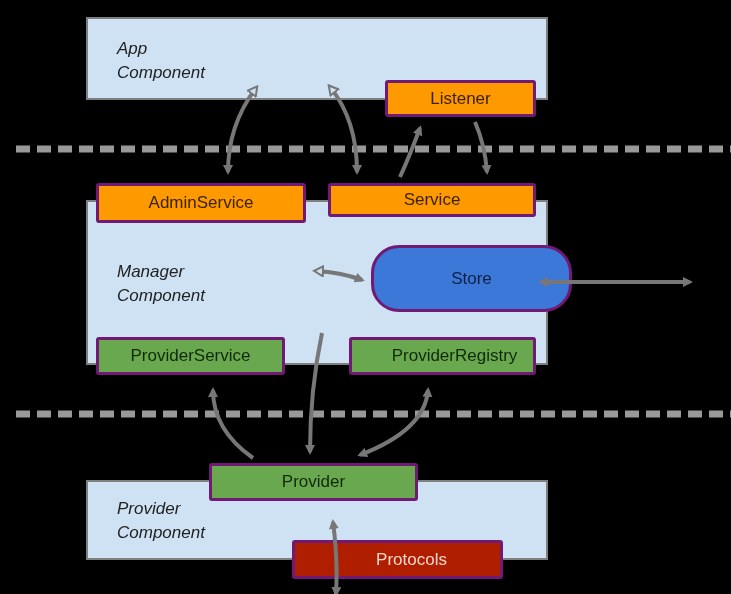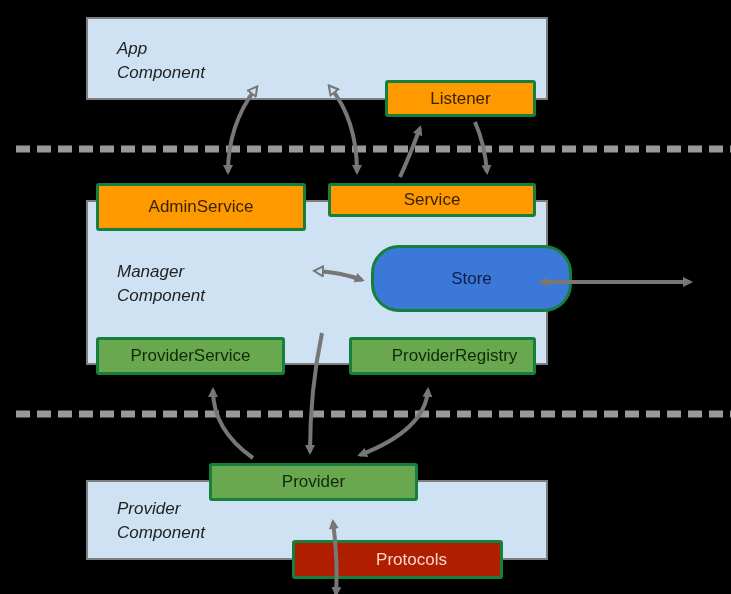--- a/index.html
+++ b/index.html
@@ -1,19 +1,19 @@
 <!DOCTYPE html>
 <html><head>
 <meta charset="utf-8">
 <style>
   html, body { margin:0; padding:0; background:#000; }
   body { width:731px; height:594px; position:relative; overflow:hidden; font-family:"Liberation Sans", sans-serif; }
   .layer { position:absolute; background:#cfe2f3; border:2px solid #7f7f7f; box-sizing:border-box; }
   .layer-label { position:absolute; font-style:italic; font-size:17px; color:#222; line-height:24px; }
-  .box { position:absolute; box-sizing:border-box; border:3px solid #15803d; border-radius:3px; display:flex; align-items:center; justify-content:center; font-size:17px; }
+  .box { position:absolute; box-sizing:border-box; border:3px solid #701a75; border-radius:3px; display:flex; align-items:center; justify-content:center; font-size:17px; }
   .orange { background:#ff9900; color:#3a2300; }
   .green { background:#6aa84f; color:#102a08; }
   .blue { background:#3c78d8; color:#0d1f44; }
   .red { background:#b01e00; color:#fbd5cc;padding-left:28px; }
   svg.overlay { position:absolute; left:0; top:0; }
 </style>
 </head>
 <body>
 
 <div class="layer" style="left:86px;top:17px;width:462px;height:83px;"></div>
@@ -27,21 +27,21 @@
 <div class="layer-label" style="left:117px;top:260px;">
   <div>Manager</div>
   <div>Component</div>
 </div>
 <div class="layer-label" style="left:117px;top:497px;">
   <div>Provider</div>
   <div>Component</div>
 </div>
 
 <div class="box orange" style="left:385px;top:80px;width:151px;height:37px;">Listener</div>
-<div class="box orange" style="left:96px;top:183px;width:210px;height:48px;">AdminService</div>
+<div class="box orange" style="left:96px;top:183px;width:210px;height:40px;">AdminService</div>
 <div class="box orange" style="left:328px;top:183px;width:208px;height:34px;">Service</div>
 <div class="box blue" style="left:371px;top:245px;width:201px;height:67px;border-radius:28px;">Store</div>
 <div class="box green" style="left:96px;top:337px;width:189px;height:38px;">ProviderService</div>
 <div class="box green" style="left:349px;top:337px;width:187px;height:38px;padding-left:24px;">ProviderRegistry</div>
 <div class="box green" style="left:209px;top:463px;width:209px;height:38px;">Provider</div>
 <div class="box red" style="left:292px;top:540px;width:211px;height:39px;">Protocols</div>
 
 <svg class="overlay" width="731" height="594">
   <defs>
     <marker id="ah" markerWidth="10" markerHeight="10" refX="7" refY="5" orient="auto" markerUnits="userSpaceOnUse">

